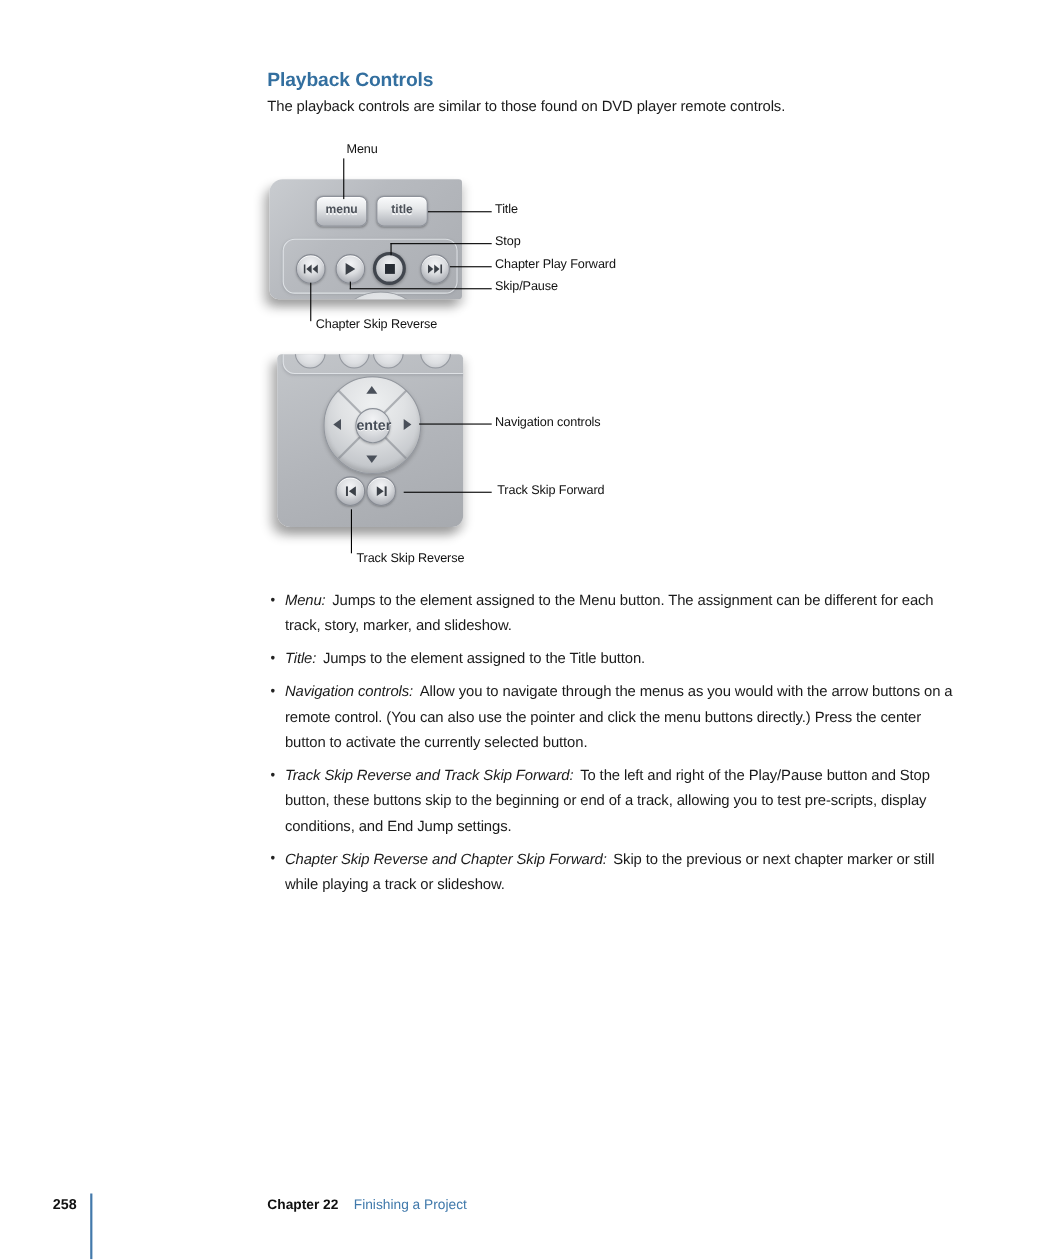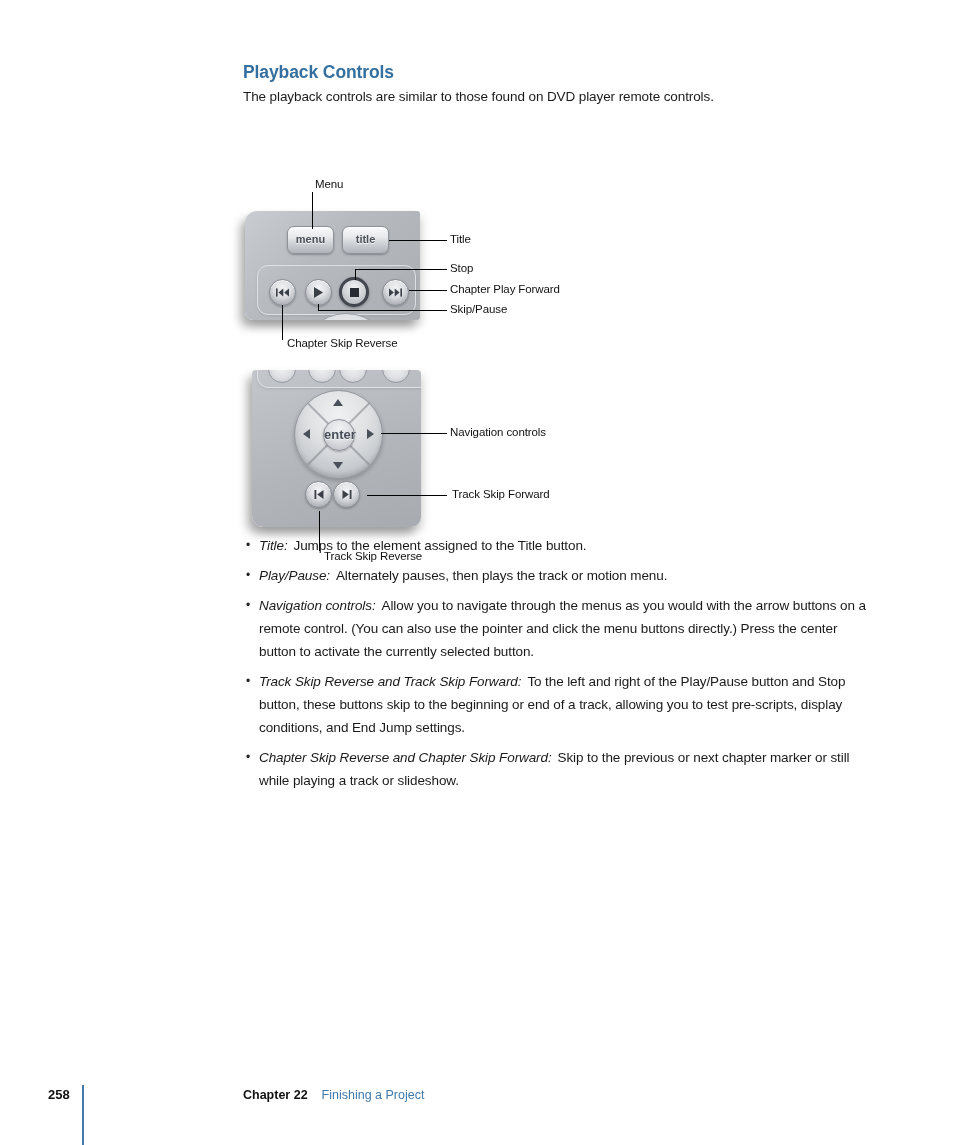--- a/index.html
+++ b/index.html
@@ -26,21 +26,21 @@
   .lead{font-style:italic; margin-right:6px;}
   .inline-link{color:#99a1a9; text-decoration:none; margin:0 3px;}
   
   .callout{
     position:absolute; font-size:11.5px; color:#111; white-space:nowrap; letter-spacing:-0.1px;
   }
   .cline{position:absolute; background:#000; z-index:5;}
   .cline.h{height:1px;}
   .cline.v{width:1px;}
   
-  .figure{position:absolute;margin-top:48px;}
+  .figure{position:absolute;}
   .fig1{left:245px; top:128px; width:335px; height:182px;}
   .fig2{left:245px; top:315px; width:335px; height:212px;}
   .panel{
     position:absolute; overflow:hidden;
     background:linear-gradient(135deg,#c9ccd0 0%, #b7babf 40%, #aaadb2 100%);
     box-shadow:-5px 7px 10px rgba(0,0,0,0.30), 3px 5px 8px rgba(0,0,0,0.12);
   }
   .panel1{left:0; top:35px; width:175px; height:109px; border-radius:12px 3px 3px 8px;}
   .panel2{left:7px; top:7px; width:169px; height:157px; border-radius:4px 4px 10px 12px;
     background:linear-gradient(160deg,#c3c6ca 0%, #b2b5ba 55%, #a7aaaf 100%);}
@@ -231,24 +231,24 @@
 
     <div class="cline h" style="left:122px; top:132px; width:80px;"></div>
     <span class="callout" style="left:207px; top:125px;">Track Skip Forward</span>
 
     <div class="cline v" style="left:74px; top:148px; height:40px;"></div>
     <span class="callout" style="left:79px; top:187px;">Track Skip Reverse</span>
   </div>
 
   <ul class="bullets">
     <li>
+      <span class="lead">Menu:</span><span>Jumps to the element assigned to the Menu button. The assignment can be different for each track, story, marker, and slideshow.</span>
+    </li>
+    <li>
       <span class="lead">Title:</span><span>Jumps to the element assigned to the Title button.</span>
-    </li>
-    <li>
-      <span class="lead">Play/Pause:</span><span>Alternately pauses, then plays the track or motion menu.</span>
     </li>
     <li>
       <span class="lead">Navigation controls:</span><span>Allow you to navigate through the menus as you would with the arrow buttons on a remote control. (You can also use the pointer and click the menu buttons directly.) Press the center button to activate the currently selected button.</span>
     </li>
     <li>
       <span class="lead">Track Skip Reverse and Track Skip Forward:</span><span>To the left and right of the Play/Pause button and Stop button, these buttons skip to the beginning or end of a track, allowing you to test pre-scripts, display conditions, and End Jump settings.</span>
     </li>
     <li>
       <span class="lead">Chapter Skip Reverse and Chapter Skip Forward:</span><span>Skip to the previous or next chapter marker or still while playing a track or slideshow.</span>
     </li>

